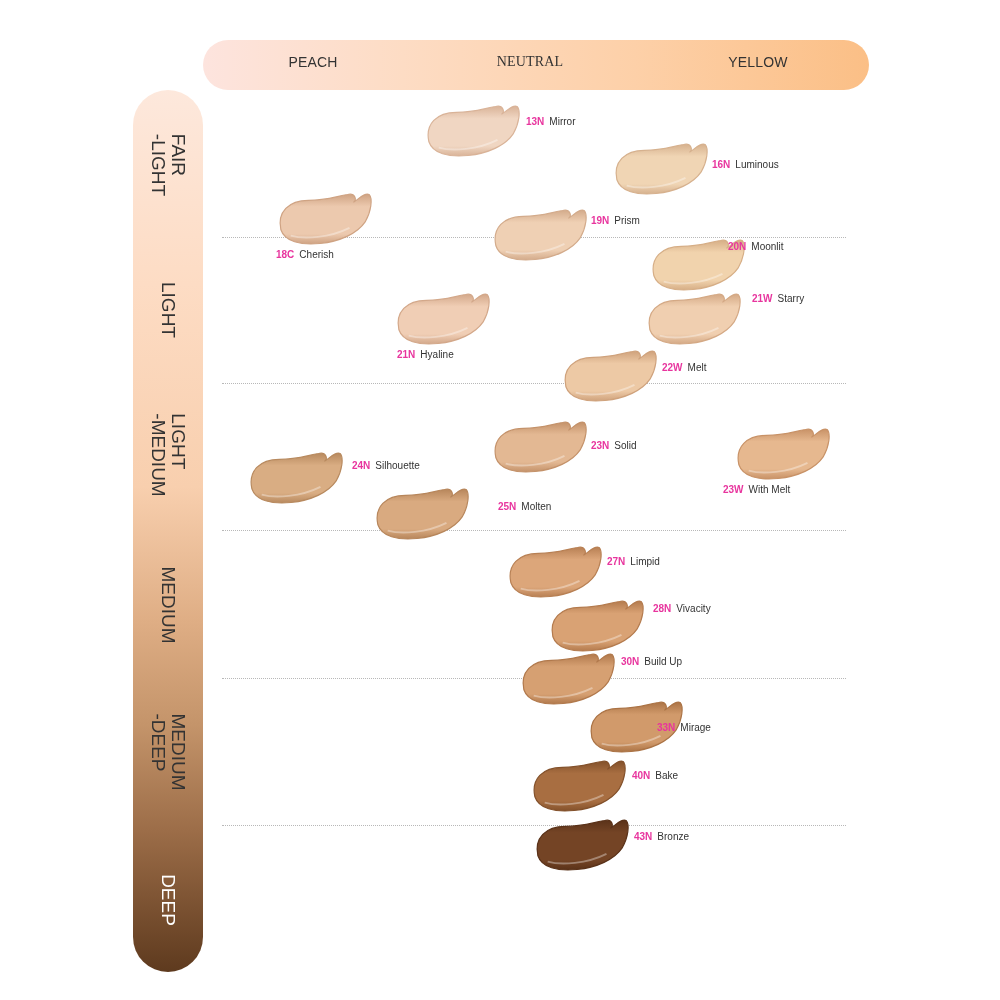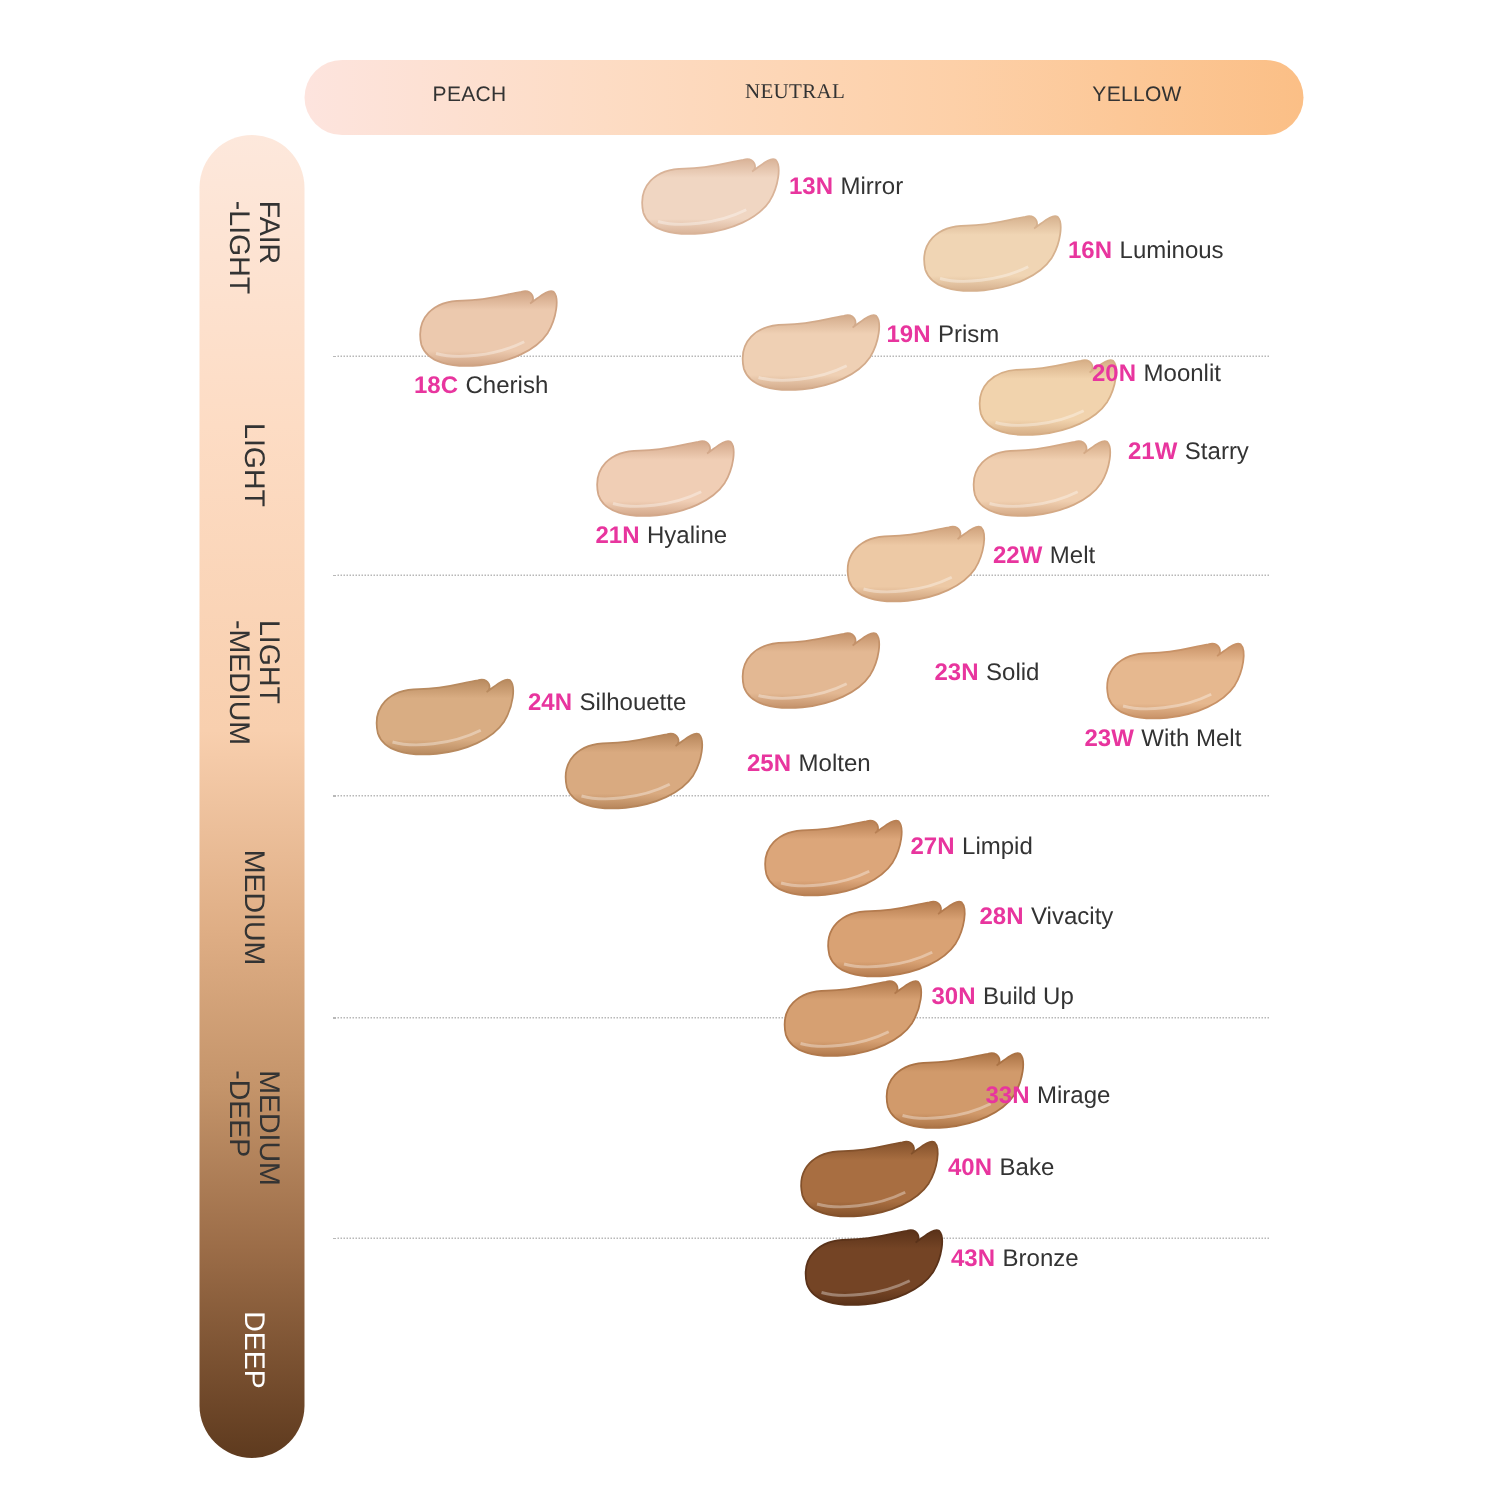--- a/index.html
+++ b/index.html
@@ -14,21 +14,21 @@
               border-radius:35px;
               background:linear-gradient(180deg,#fde8dc 0%,#fddcc4 22%,#f8cfae 45%,#dfae85 60%,#c4946a 72%,#9c6d48 84%,#5e3a1e 100%); }
   .side-bar .row { position:absolute; left:35px; transform:translate(-50%,-50%) rotate(90deg);
                    font-size:19px; line-height:20px; color:#333; text-align:left;
                    white-space:pre; }
   .side-bar .row.dark { color:#ffffff; }
   .divider { position:absolute; left:222px; width:624px; height:0;
              border-top:1px dotted #b8b8b8; }
   .swatch { position:absolute; }
   .swatch svg { display:block; overflow:visible; }
-  .label { position:absolute; font-size:16px; white-space:nowrap; color:#333; }
+  .label { position:absolute; font-size:10px; white-space:nowrap; color:#333; }
   .label .code { color:#e8359e; font-weight:bold; margin-right:5px; }
   .label .name { color:#333; }
 </style>
 </head>
 <body>
 
 <div class="top-bar" id="topBar">
     <span class="col" style="left: 110px;">PEACH</span>
     <span class="col" style="left: 327px; font-family: Liberation Serif, serif;">NEUTRAL</span>
     <span class="col" style="left: 555px; text-align: right;">YELLOW</span>
@@ -179,21 +179,21 @@
             <stop offset="0" stop-color="#c4926a"></stop>
             <stop offset="0.25" stop-color="#e3b893"></stop>
             <stop offset="0.8" stop-color="#e3b893"></stop>
             <stop offset="1" stop-color="#c4926a"></stop>
           </linearGradient>
         </defs>
         <path d="M6,40 C2,22 14,10 34,10 C52,10 62,6 74,4 C82,2 84,10 80,12 C86,8 92,2 96,4 C100,8 98,22 92,32 C84,44 66,52 46,54 C26,56 10,52 6,40 Z" fill="url(#g8)" stroke="#c4926a" stroke-width="1.2"></path>
         <path d="M16,46 C30,50 56,48 76,38" fill="none" stroke="#ffffff" stroke-opacity="0.35" stroke-width="2"></path>
       </svg>
     </div>
-    <div class="label" style="left: 623px; top: 440px;"><span class="code">23N</span><span class="name">Solid</span></div>
+    <div class="label" style="left: 591px; top: 440px;"><span class="code">23N</span><span class="name">Solid</span></div>
     <div class="swatch" style="left: 733px; top: 425px;">
       <svg width="98" height="58" viewBox="0 0 100 58">
         <defs>
           <linearGradient id="g9" x1="0" y1="0" x2="0" y2="1">
             <stop offset="0" stop-color="#c89267"></stop>
             <stop offset="0.25" stop-color="#e6b88f"></stop>
             <stop offset="0.8" stop-color="#e6b88f"></stop>
             <stop offset="1" stop-color="#c89267"></stop>
           </linearGradient>
         </defs>

